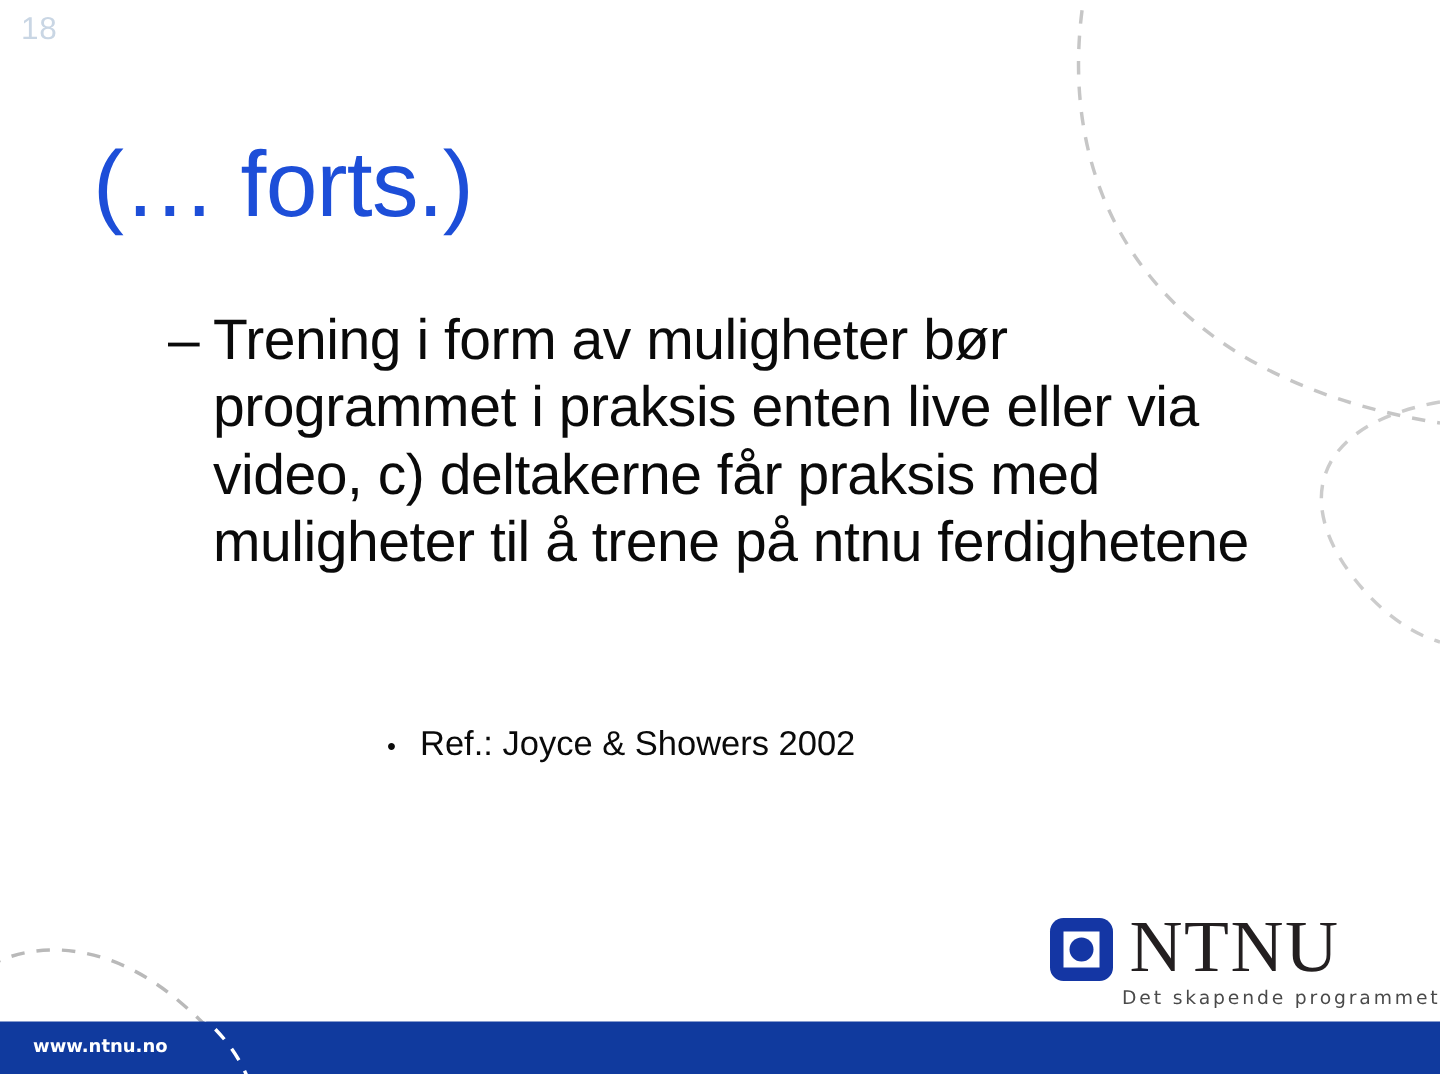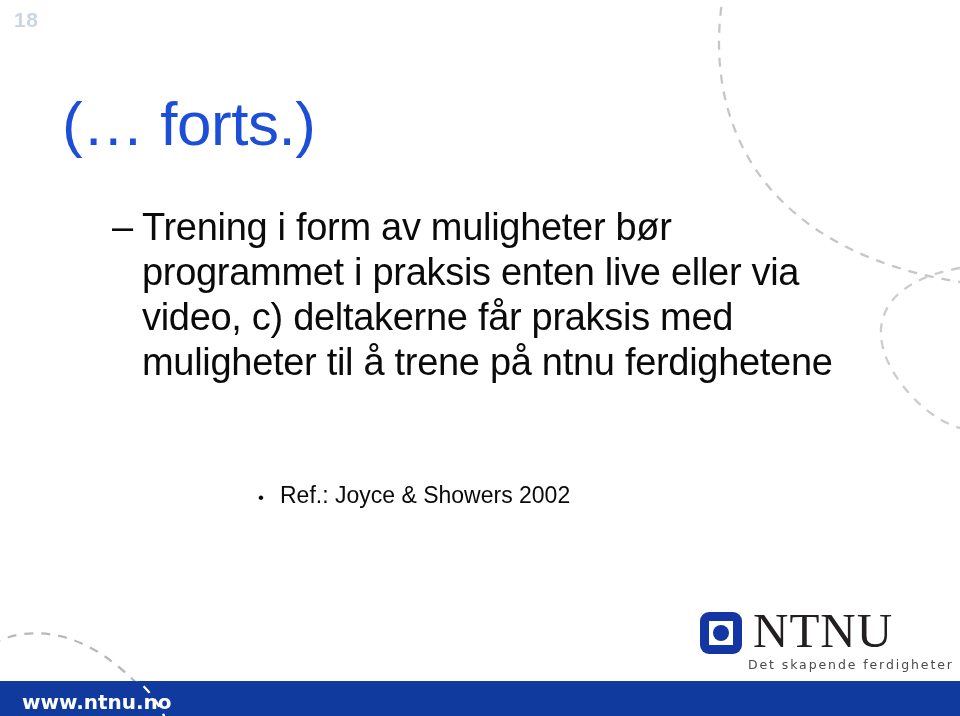--- a/index.html
+++ b/index.html
@@ -24,21 +24,21 @@
     pointer-events: none;
   }
 
   
   #page-number {
     position: absolute;
     left: 14px;
     top: 8px;
     font-family: "Liberation Sans", sans-serif;
     font-size: 21px;
-    font-weight: 700;
+    font-weight: 400;
     color: #c9d6e4;
     letter-spacing: 0.5px;
   }
 
   
   #slide-title {
     position: absolute;
     left: 62px;
     top: 88px;
     font-family: "Liberation Sans", sans-serif;
@@ -163,21 +163,21 @@
     top: 681px;
     width: 960px;
     height: 35px;
     background: #103A9E;
   }
   #footer-url {
     position: absolute;
     left: 22px;
     top: 9px;
     font-family: "DejaVu Sans", sans-serif;
-    font-size: 20px;
+    font-size: 12px;
     font-weight: 700;
     color: #ffffff;
     letter-spacing: 0px;
   }
   #footer-decor {
     position: absolute;
     left: 0; top: 0;
     width: 960px; height: 35px;
     pointer-events: none;
   }
@@ -227,21 +227,21 @@
     <span class="refbullet">•</span>
     <span>Ref.: Joyce &amp; Showers 2002</span>
   </div>
 
   <div id="ntnu-logo">
     <div id="logo-mark">
       <div id="logo-mark-inner"></div>
       <div id="logo-mark-dot"></div>
     </div>
     <div id="logo-wordmark">NTNU</div>
-    <div id="logo-tagline">Det skapende ferdigheter</div>
+    <div id="logo-tagline">Det skapende programmet</div>
   </div>
 
   <div id="footer-bar">
     <svg id="footer-decor" viewBox="0 0 960 35" width="960" height="35" xmlns="http://www.w3.org/2000/svg">
       <path d="M 117 -16 C 140 -2 158 18 166 40" fill="none" stroke="#ffffff" stroke-width="2.3" stroke-dasharray="9 8" stroke-linecap="butt"></path>
     </svg>
     <div id="footer-url">www.ntnu.no</div>
   </div>
 
 </div>

